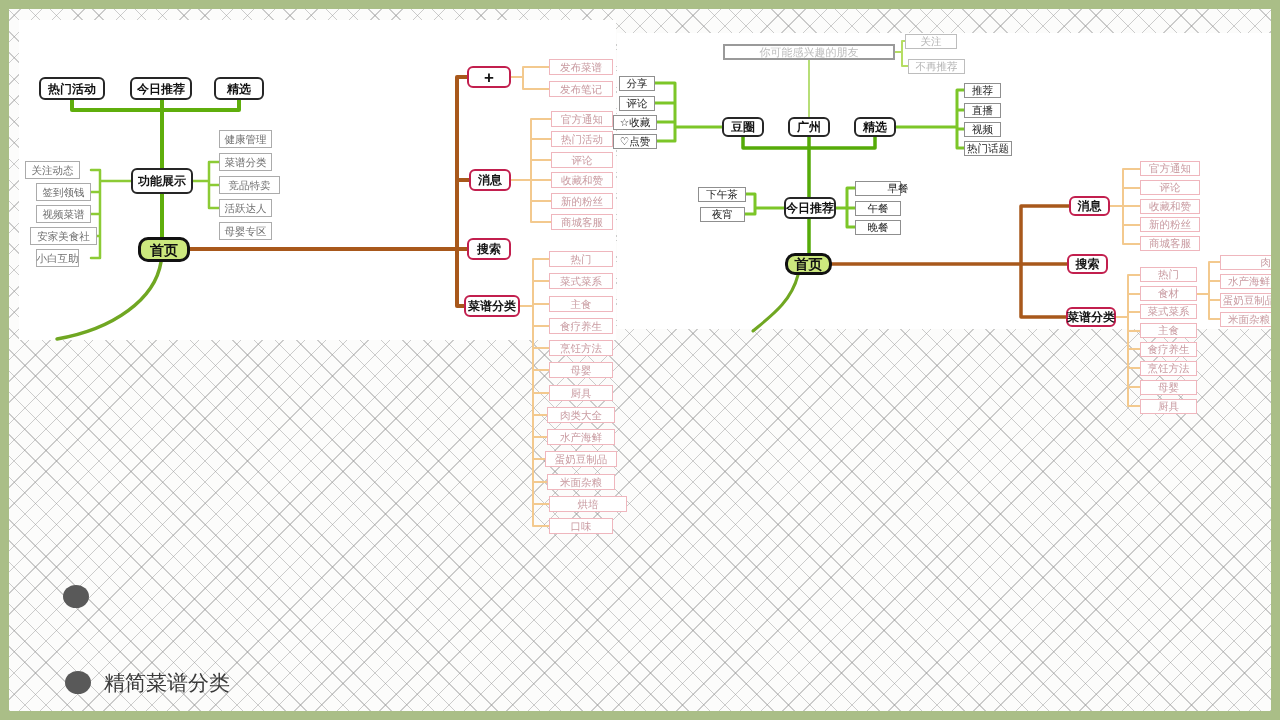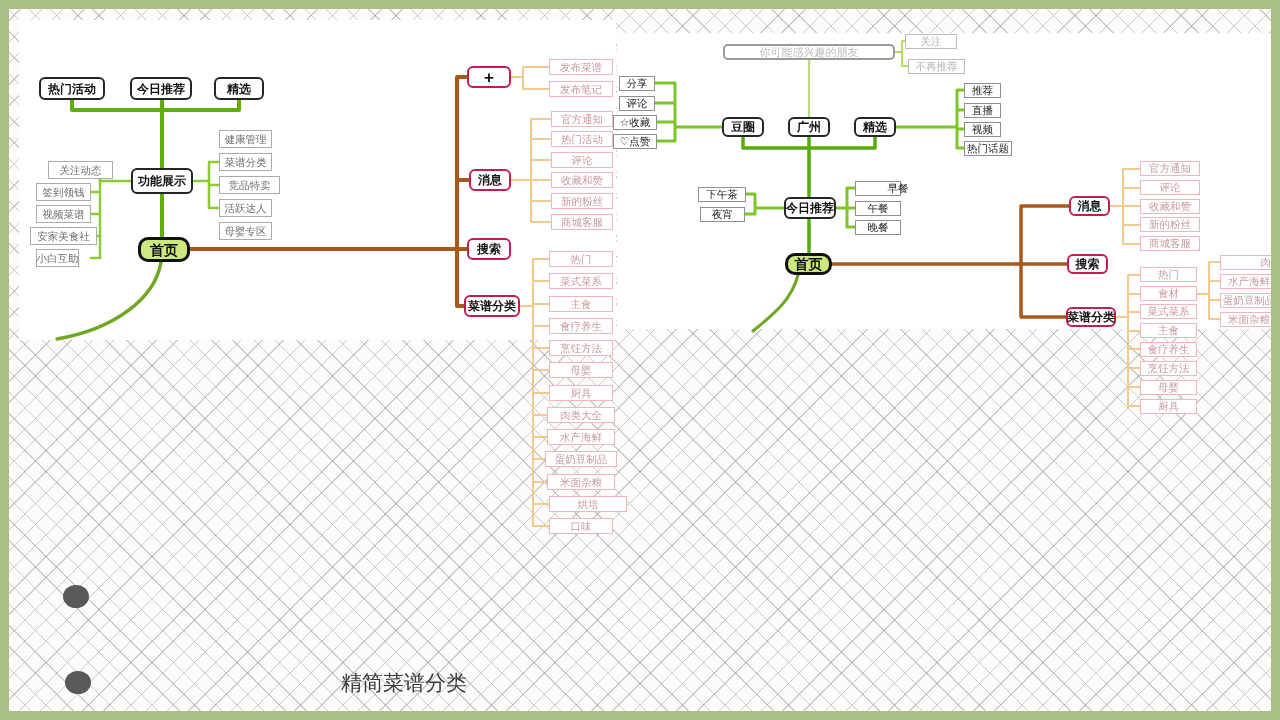--- a/index.html
+++ b/index.html
@@ -15,21 +15,21 @@
   .map-node{position:absolute;display:flex;align-items:center;justify-content:center;
     background:#fff;box-sizing:border-box;white-space:nowrap;line-height:1;}
   .node-black{border:2px solid #262626;border-radius:6px;font-weight:bold;font-size:12px;color:#111;}
   .node-root{background:#cce87e;border:3px solid #111;border-radius:10px;font-weight:bold;font-size:14px;color:#111;}
   .node-red{border:2px solid #c21f4e;border-radius:6px;font-weight:bold;font-size:12px;color:#161616;}
   .plus{font-size:17px;}
   .leaf-gray{border:1px solid #ababab;font-size:10.5px;color:#6f6f6f;}
   .leaf-dark{border:1px solid #8f8f8f;font-size:10.5px;color:#1c1c1c;}
   .leaf-light{border:1px solid #bdbdbd;font-size:10.5px;color:#b3b3b3;}
   .leaf-pink{border:1px solid #efb6bd;font-size:10.5px;color:#c99ba1;}
-  .friends-bar{border:2px solid #9a9a9a;border-radius:5px;font-size:11px;color:#bdbdbd;}
+  .friends-bar{border:2px solid #9a9a9a;border-radius:0;font-size:11px;color:#bdbdbd;}
   .bullet-marker{position:absolute;width:26px;height:23px;border-radius:50%;background:#595959;}
   .bullet-text{position:absolute;font-size:21px;line-height:31px;color:#3a3a3a;}
 </style>
 </head>
 <body>
 
 <div class="slide">
 
   <div class="panel" style="left:10px;top:11px;width:597px;height:320px;"></div>
   <div class="panel" style="left:608px;top:24px;width:660px;height:296px;"></div>
@@ -82,21 +82,21 @@
       <path d="M1188,285 L1200,285 M1200,253 L1200,310 M1200,253 L1211,253 M1200,272 L1211,272 M1200,291 L1211,291 M1200,310 L1211,310"></path>
     </g>
   </svg>
 
   <div id="nodes-layer" style="position:absolute;left:0;top:0;width:1280px;height:720px;">
       <div class="map-node node-black" style="left: 30px; top: 68px; width: 66px; height: 23px;">热门活动</div>
       <div class="map-node node-black" style="left: 121px; top: 68px; width: 62px; height: 23px;">今日推荐</div>
       <div class="map-node node-black" style="left: 205px; top: 68px; width: 50px; height: 23px;">精选</div>
       <div class="map-node node-black" style="left: 122px; top: 159px; width: 62px; height: 26px;">功能展示</div>
       <div class="map-node node-root" style="left: 129px; top: 228px; width: 52px; height: 25px;">首页</div>
-      <div class="map-node leaf-gray" style="left: 39px; top: 152px; width: 65px; height: 18px;">关注动态</div>
+      <div class="map-node leaf-gray" style="left: 16px; top: 152px; width: 55px; height: 18px;">关注动态</div>
       <div class="map-node leaf-gray" style="left: 27px; top: 174px; width: 55px; height: 18px;">签到领钱</div>
       <div class="map-node leaf-gray" style="left: 27px; top: 196px; width: 55px; height: 18px;">视频菜谱</div>
       <div class="map-node leaf-gray" style="left: 21px; top: 218px; width: 67px; height: 18px;">安家美食社</div>
       <div class="map-node leaf-gray" style="left: 27px; top: 240px; width: 43px; height: 18px;">小白互助</div>
       <div class="map-node leaf-gray" style="left: 210px; top: 121px; width: 53px; height: 18px;">健康管理</div>
       <div class="map-node leaf-gray" style="left: 210px; top: 144px; width: 53px; height: 18px;">菜谱分类</div>
       <div class="map-node leaf-gray" style="left: 210px; top: 167px; width: 61px; height: 18px;">竞品特卖</div>
       <div class="map-node leaf-gray" style="left: 210px; top: 190px; width: 53px; height: 18px;">活跃达人</div>
       <div class="map-node leaf-gray" style="left: 210px; top: 213px; width: 53px; height: 18px;">母婴专区</div>
       <div class="map-node node-red plus" style="left: 458px; top: 57px; width: 44px; height: 22px;">+</div>
@@ -163,15 +163,15 @@
       <div class="map-node leaf-pink" style="left: 1131px; top: 390px; width: 57px; height: 15px;">厨具</div>
       <div class="map-node leaf-pink" style="left: 1211px; top: 246px; width: 58px; height: 15px; padding-left: 44px;">肉类</div>
       <div class="map-node leaf-pink" style="left: 1211px; top: 265px; width: 58px; height: 15px;">水产海鲜</div>
       <div class="map-node leaf-pink" style="left: 1211px; top: 284px; width: 58px; height: 15px;">蛋奶豆制品</div>
       <div class="map-node leaf-pink" style="left: 1211px; top: 303px; width: 58px; height: 15px;">米面杂粮</div>
     </div>
 
   <div class="bullet-marker" style="left:54px;top:576px;"></div>
 
   <div class="bullet-marker" style="left:56px;top:662px;"></div>
-  <div class="bullet-text" style="left:95px;top:658px;width:600px;text-align:center;">精简菜谱分类</div>
+  <div class="bullet-text" style="left:95px;top:658px;width:600px;">精简菜谱分类</div>
 
 </div>
 
 </body></html>

